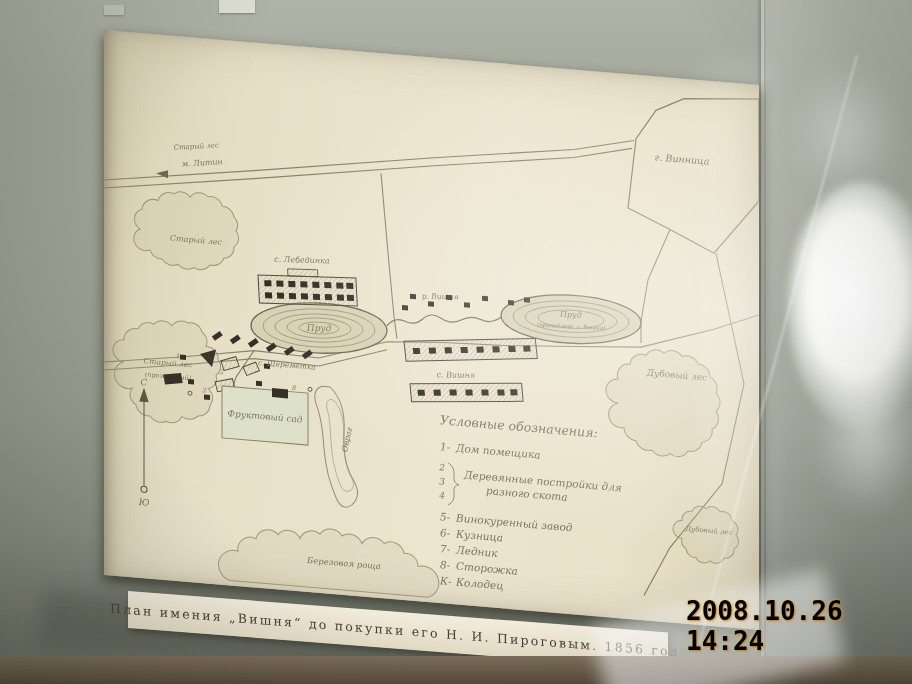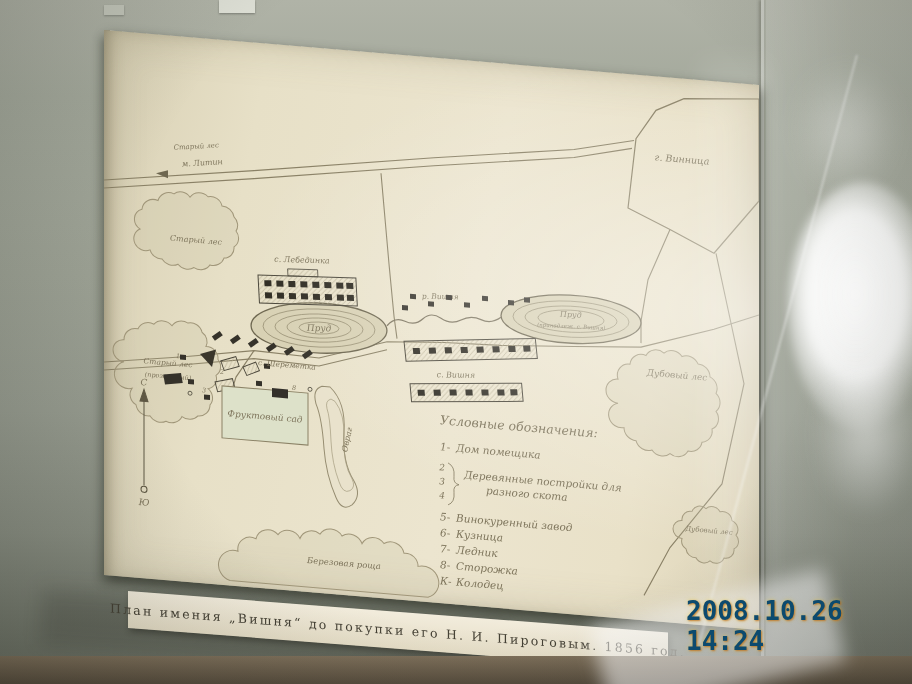--- a/index.html
+++ b/index.html
@@ -55,21 +55,21 @@
   .glare-wedge{left:598px;top:596px;width:240px;height:95px;
     background:rgba(255,255,255,.55);filter:blur(9px);transform:rotate(-14deg);}
   .shadow-under{left:40px;top:606px;width:470px;height:55px;background:rgba(25,28,20,.18);
     filter:blur(10px);transform:rotate(4deg);}
   .vignette{left:0;top:0;width:912px;height:684px;pointer-events:none;
     background:radial-gradient(circle at 52% 42%,rgba(0,0,0,0) 55%,rgba(22,24,18,.22) 100%);}
 
   
   .datestamp{left:686px;top:596px;width:226px;height:34px;z-index:60;
     font-family:"DejaVu Sans Mono",monospace;font-weight:bold;font-size:26px;
-    color:#0c4a6e;word-spacing:8px;letter-spacing:0px;
+    color:#000000;word-spacing:8px;letter-spacing:0px;
     text-shadow:1px 1px 2px rgba(190,110,25,.8),0 0 4px rgba(230,200,40,.5);}
   .z30{z-index:30}.z40{z-index:40}
 </style>
 </head>
 <body>
 
 <div class="abs wall"></div>
 <div class="abs wall-right"></div>
 <div class="abs frame-edge"></div>
 <div class="abs wall-tag1"></div>

